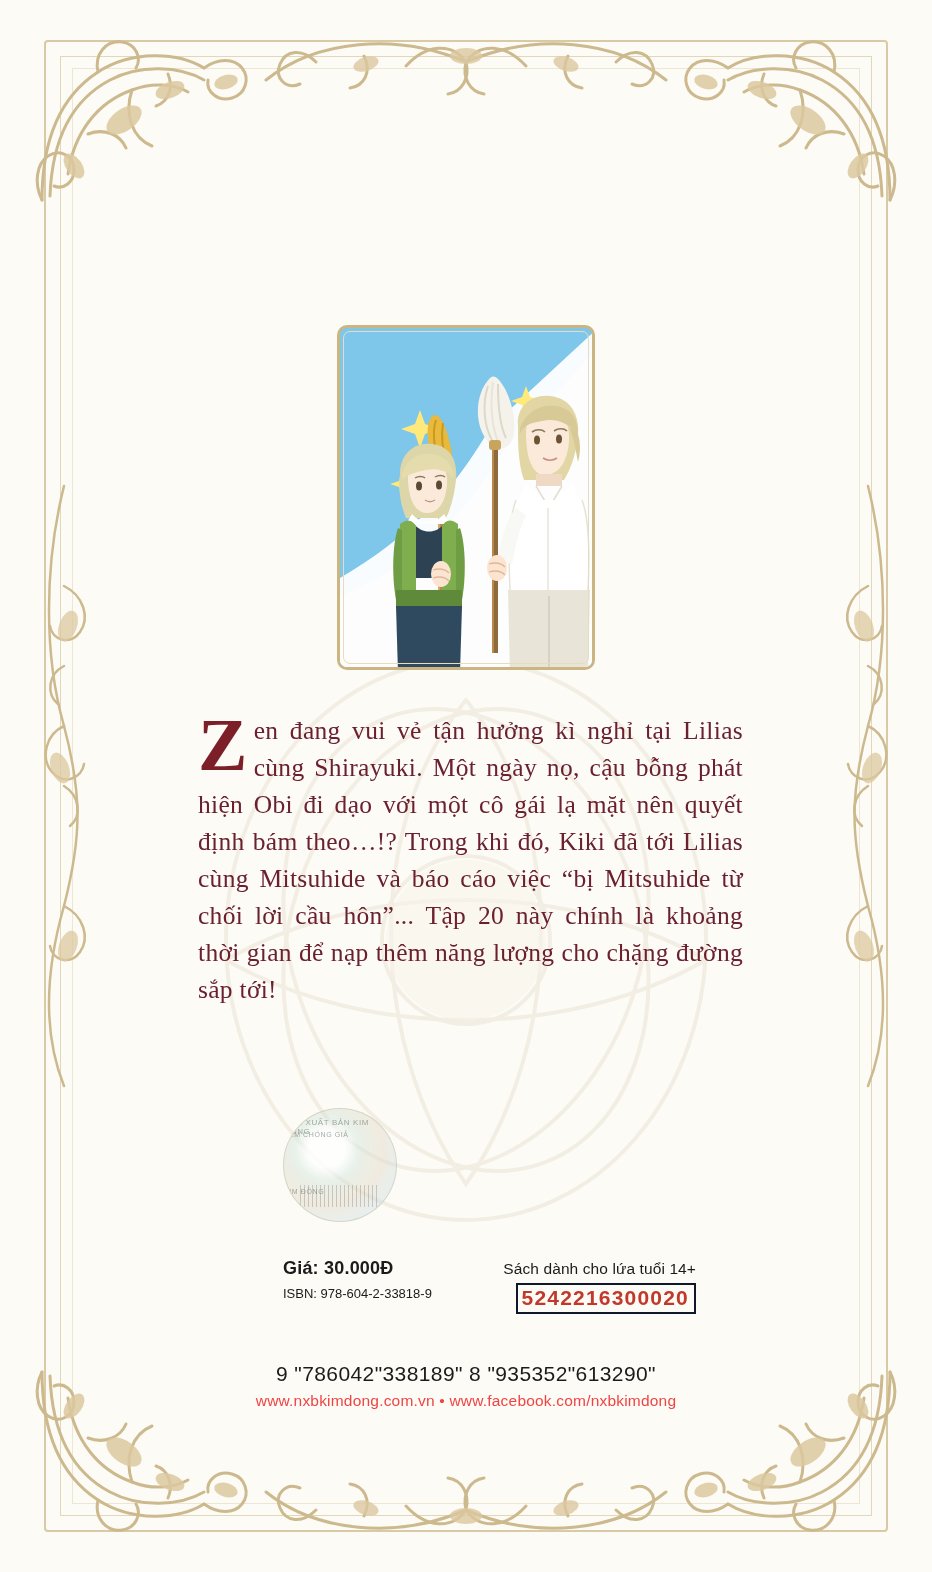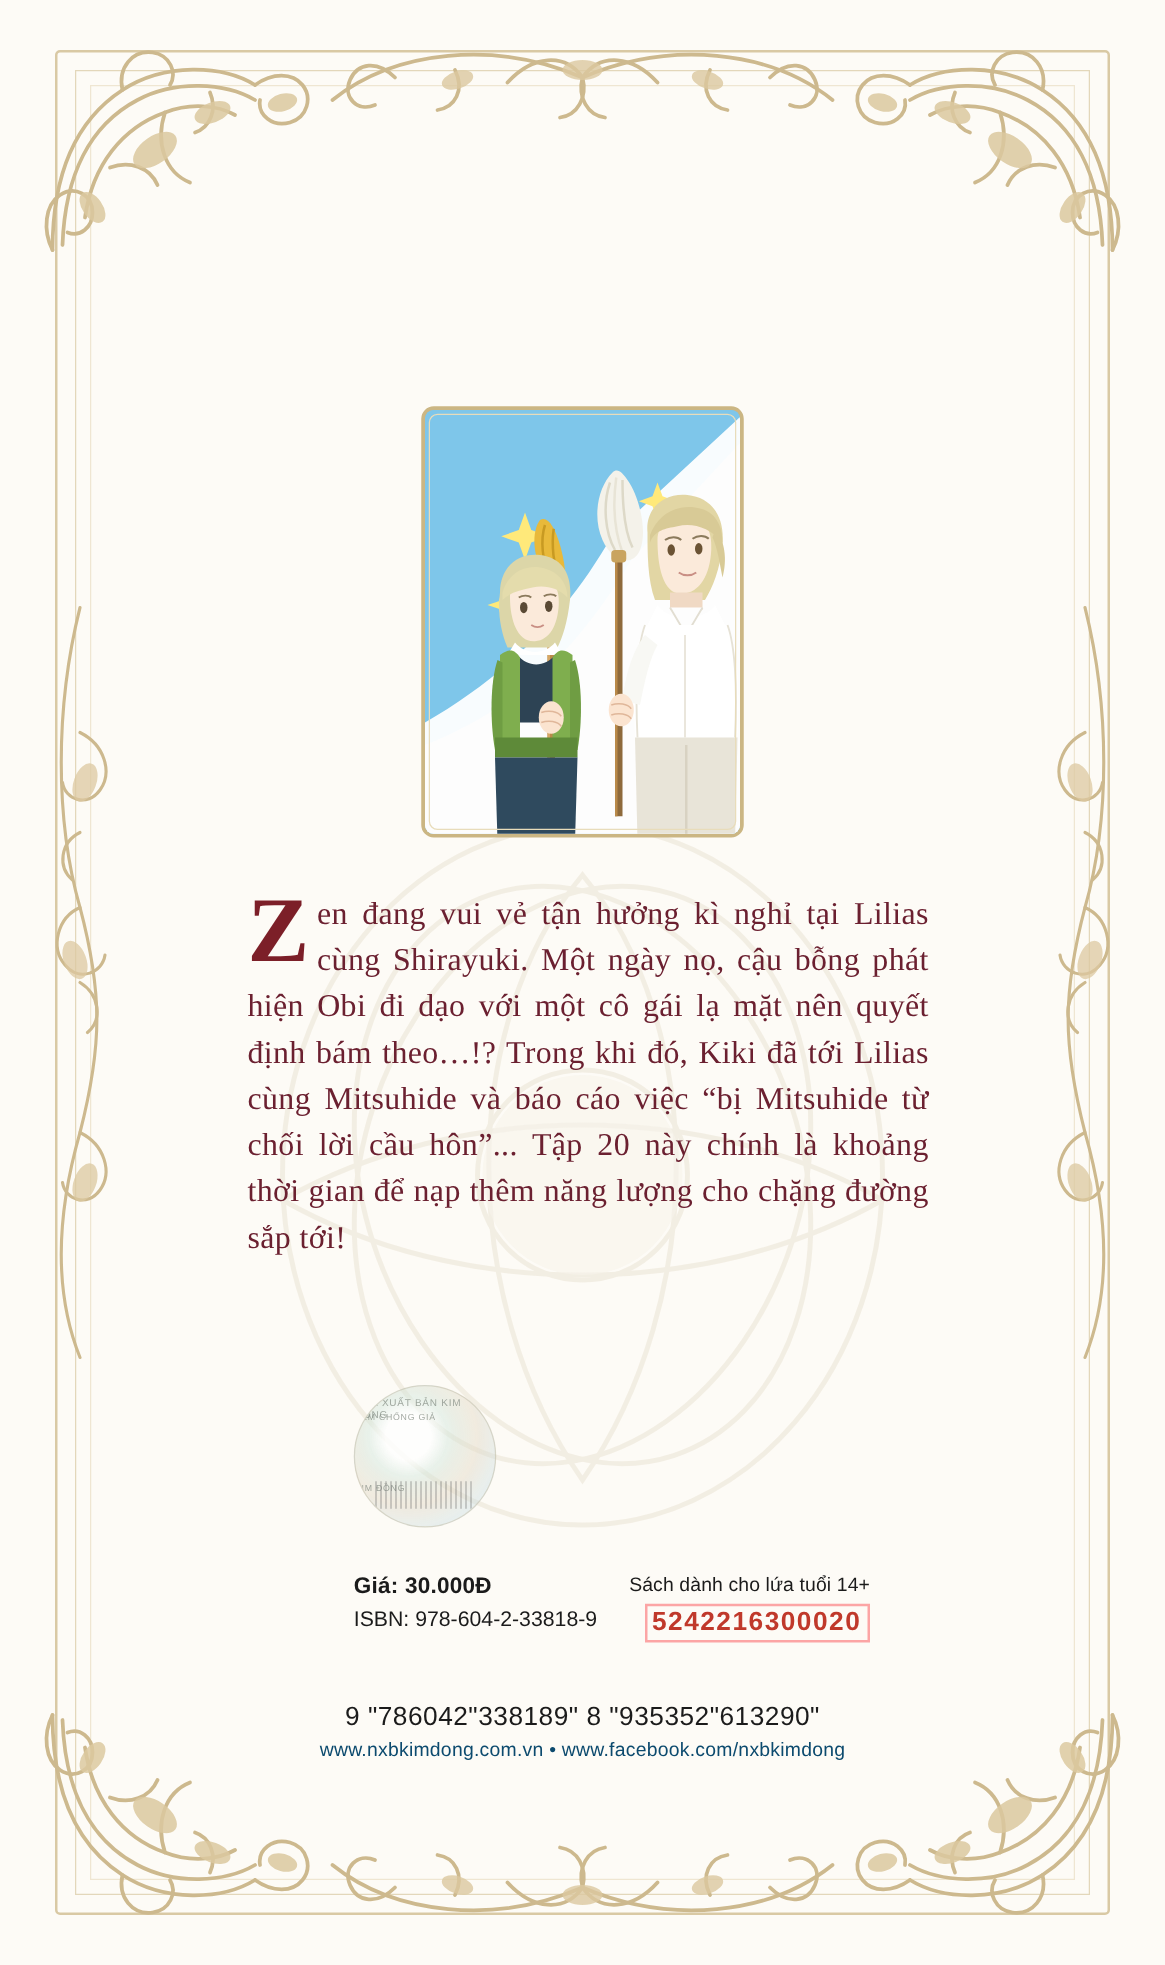--- a/index.html
+++ b/index.html
@@ -189,38 +189,38 @@
   }
   .price-line {
     color: #1b1b1b;
     font-size: 18px;
     font-weight: bold;
     letter-spacing: 0.2px;
   }
   .isbn-line {
     margin-top: 7px;
     color: #1b1b1b;
-    font-size: 17px;
+    font-size: 13px;
   }
   .age-block {
     position: absolute;
     left: 193px;
     top: 2px;
     width: 220px;
     text-align: right;
   }
   .age-text {
     color: #1b1b1b;
     font-size: 15.5px;
     letter-spacing: 0.1px;
   }
   .price-code {
     margin-top: 5px;
     display: inline-block;
-    border: 2px solid #fca5a5;
+    border: 2px solid #0f172a;
     color: #c0392b;
     font-size: 21px;
     font-weight: bold;
     letter-spacing: 1.2px;
     padding: 1px 5px 2px 4px;
     font-family: "Liberation Sans", sans-serif;
   }
 
   
   .barcode-row {
@@ -234,21 +234,21 @@
     font-size: 21px;
     letter-spacing: 0.4px;
   }
   .urls-row {
     position: absolute;
     left: 0;
     right: 0;
     top: 1392px;
     text-align: center;
     font-family: "Liberation Sans", sans-serif;
-    color: #0c4a6e;
+    color: #ef4444;
     font-size: 15.5px;
     letter-spacing: 0.2px;
   }
 </style>
 </head>
 <body>
 
 <div class="page">
 
   <div class="frame-outer"></div>

